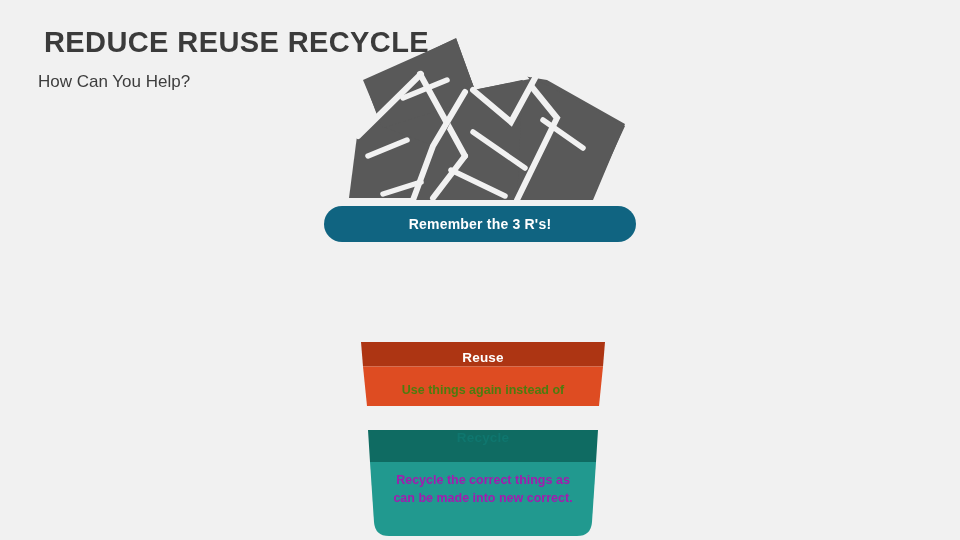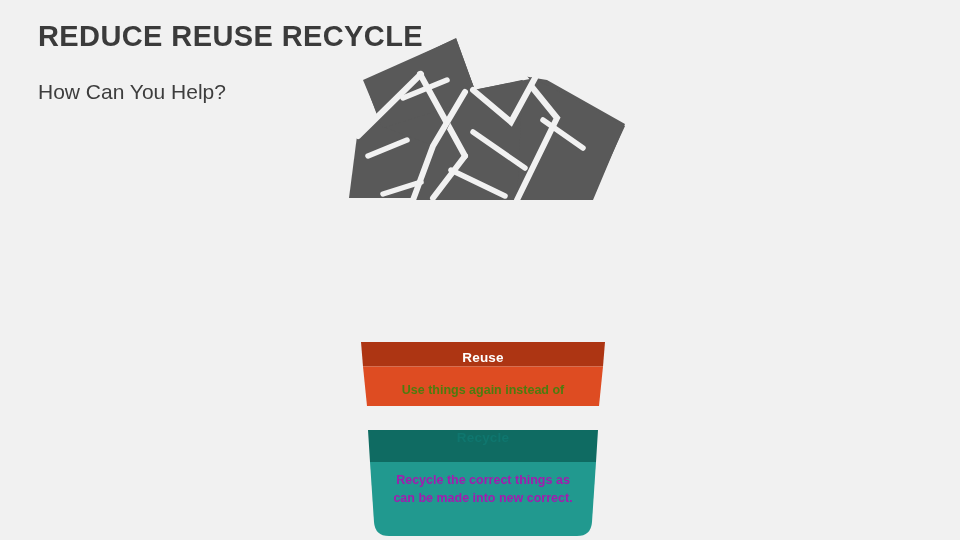--- a/index.html
+++ b/index.html
@@ -30,28 +30,28 @@
     left: 38px;
     top: 20px;
     width: 460px;
   }
   #page-title {
     font-size: 29px;
     font-weight: bold;
     letter-spacing: 0.4px;
     color: #3b3b3b;
     line-height: 1.15;
-    margin: 0;
+    margin: 6px;
     white-space: nowrap;
   }
   #page-subtitle {
-    font-size: 21px;
+    font-size: 17px;
     font-weight: normal;
     color: #3d3d3d;
-    margin: 26px 0 0 0;
+    margin: 13px 0 0 0;
     line-height: 1.2;
   }
 
   
   #trash-illustration {
     position: absolute;
     left: 325px;
     top: 28px;
     width: 310px;
     height: 186px;
@@ -178,20 +178,23 @@
         <path d="M 148,104 L 200,140"></path>
         <path d="M 126,142 L 180,168"></path>
         <path d="M 218,92 L 258,120"></path>
         <path d="M 58,166 L 96,154"></path>
       </g>
     </svg>
   </div>
 
   <div id="funnel">
 
+    <div id="header-pill" style="background: rgb(16, 100, 129);">
+      <span id="header-pill-label" style="color: rgb(255, 255, 255);">Remember the 3 R's!</span>
+    </div>
 
 
     <div class="funnel-stage" id="stage-reuse" style="top:136px; height:64px;">
       <div class="stage-shape">
         <svg viewBox="0 0 330 84" preserveAspectRatio="none" xmlns="http://www.w3.org/2000/svg">
           <polygon points="43,0 287,0 285,32 45,32" fill="#ad3513"></polygon>
           <polygon points="45,32 285,32 281,84 49,84" fill="#de4c22"></polygon>
         </svg>
       </div>
       <div class="stage-content">

